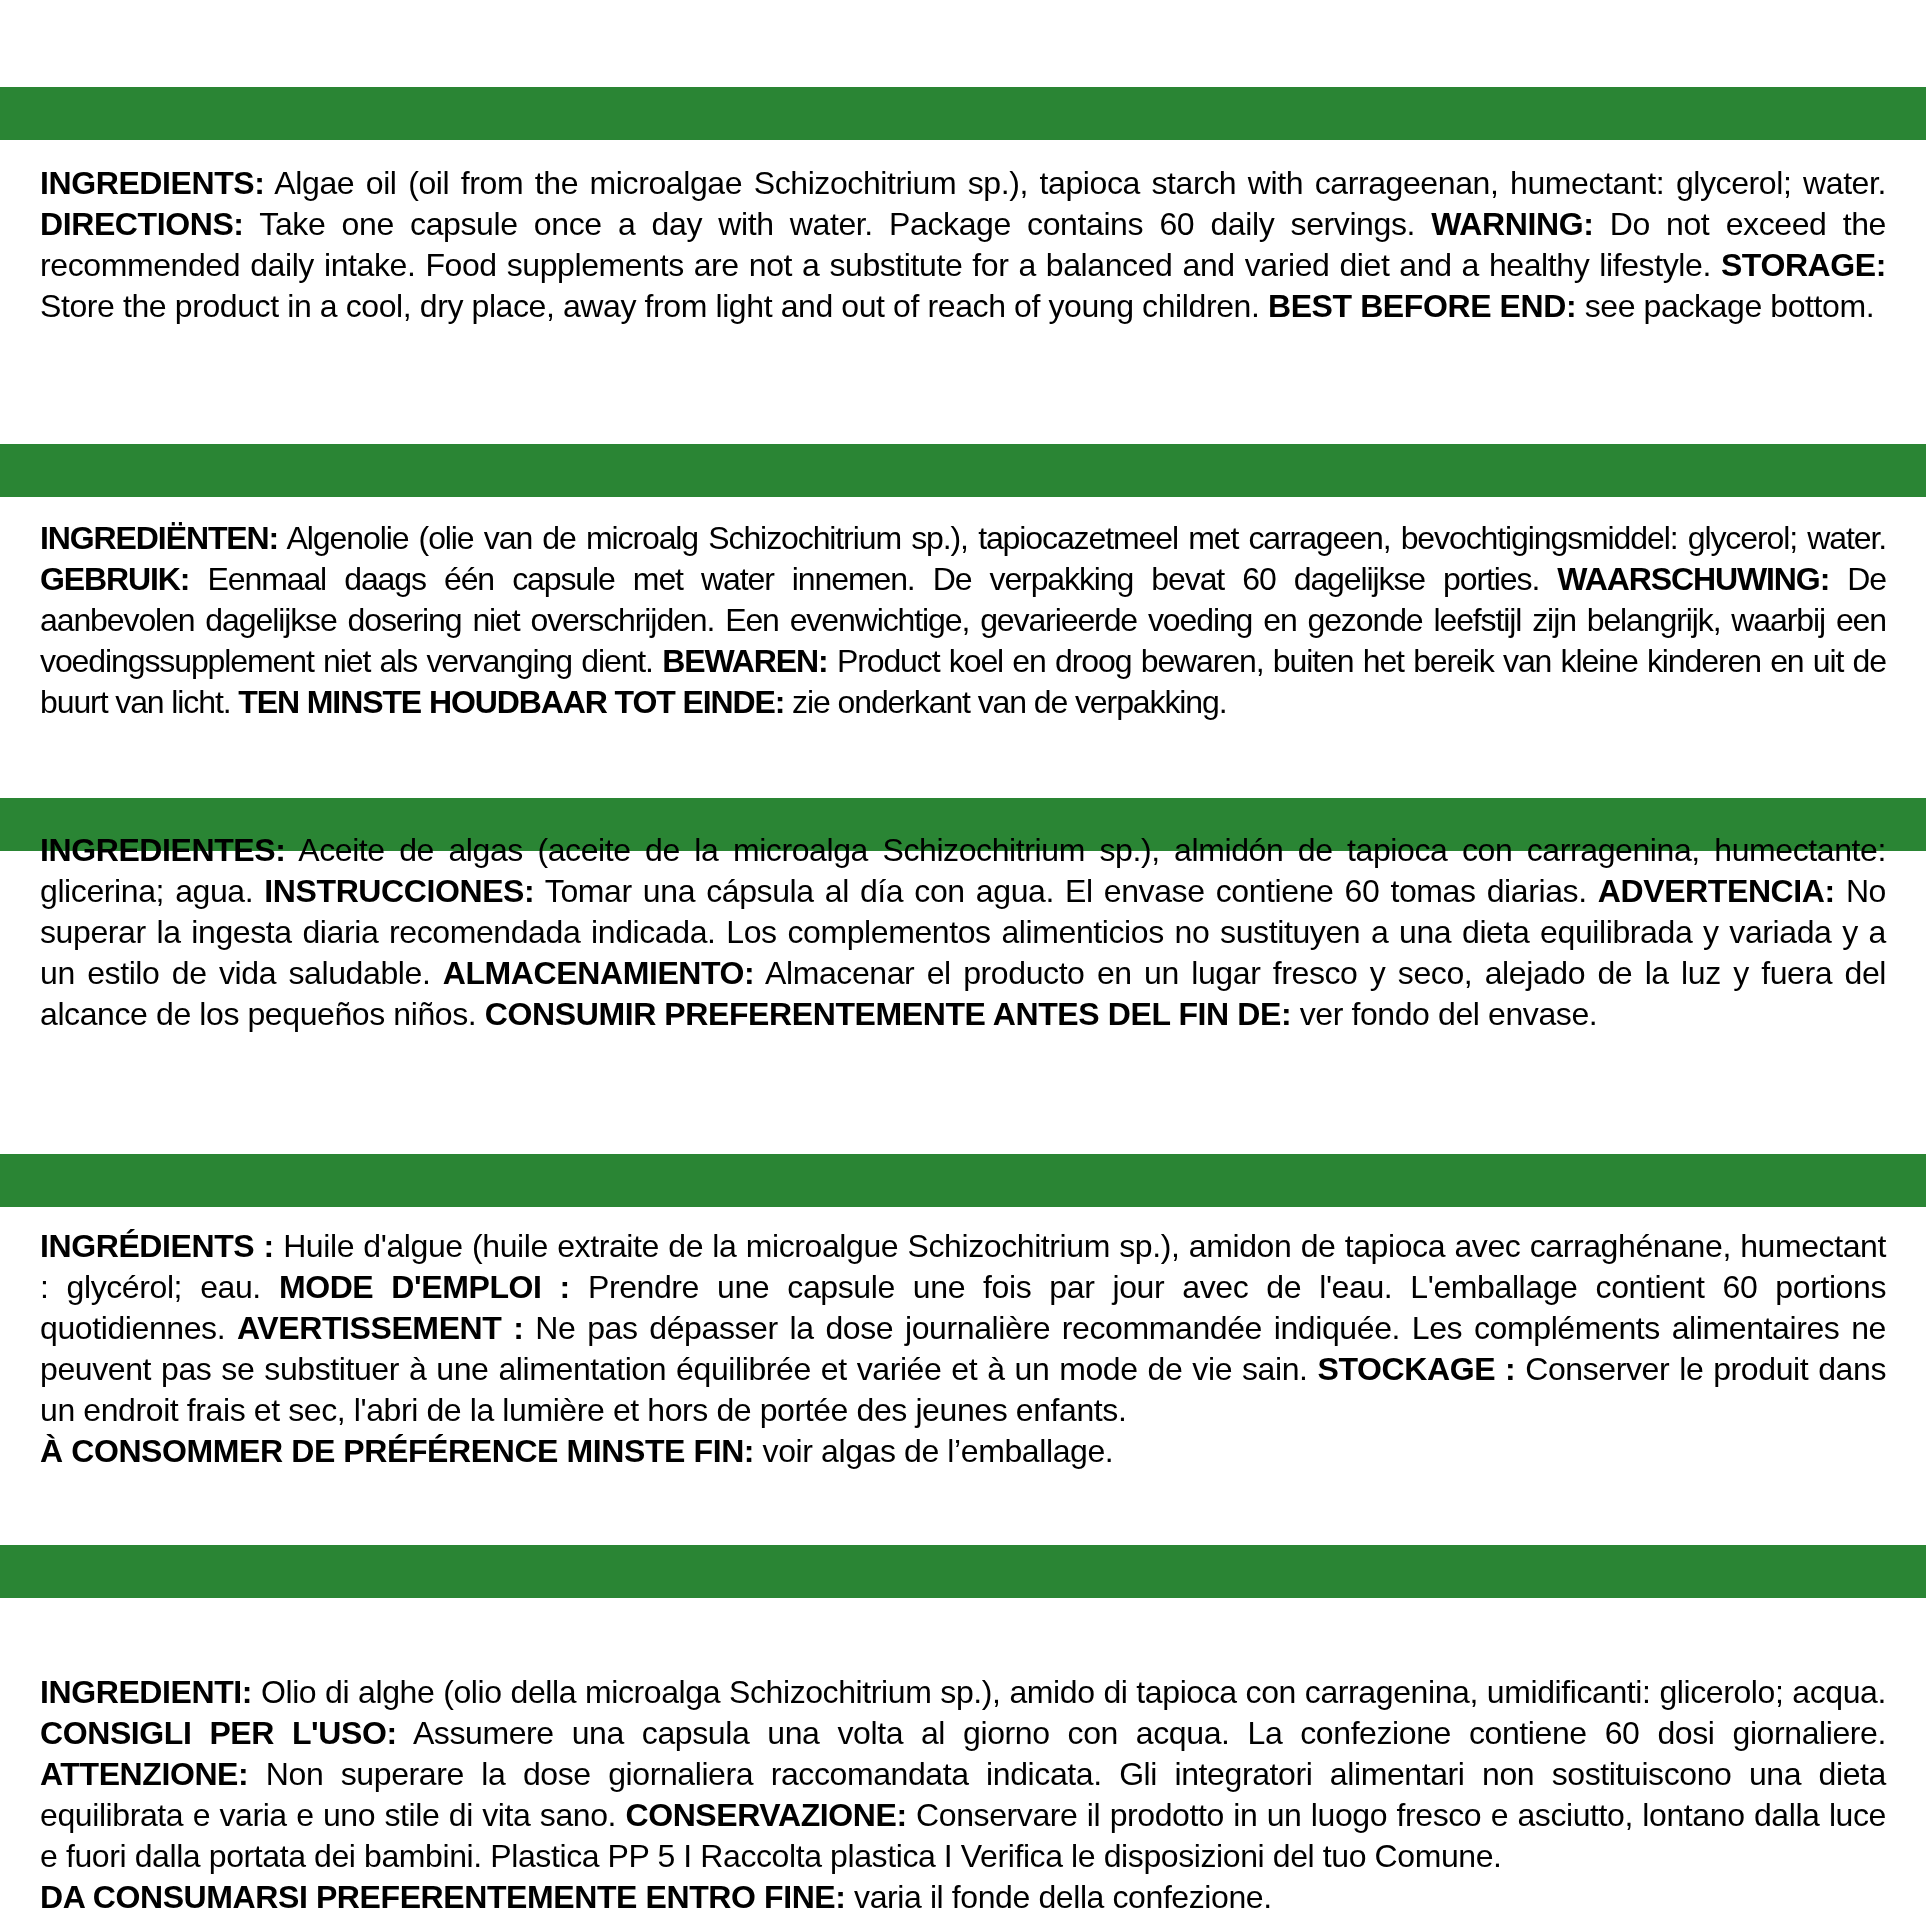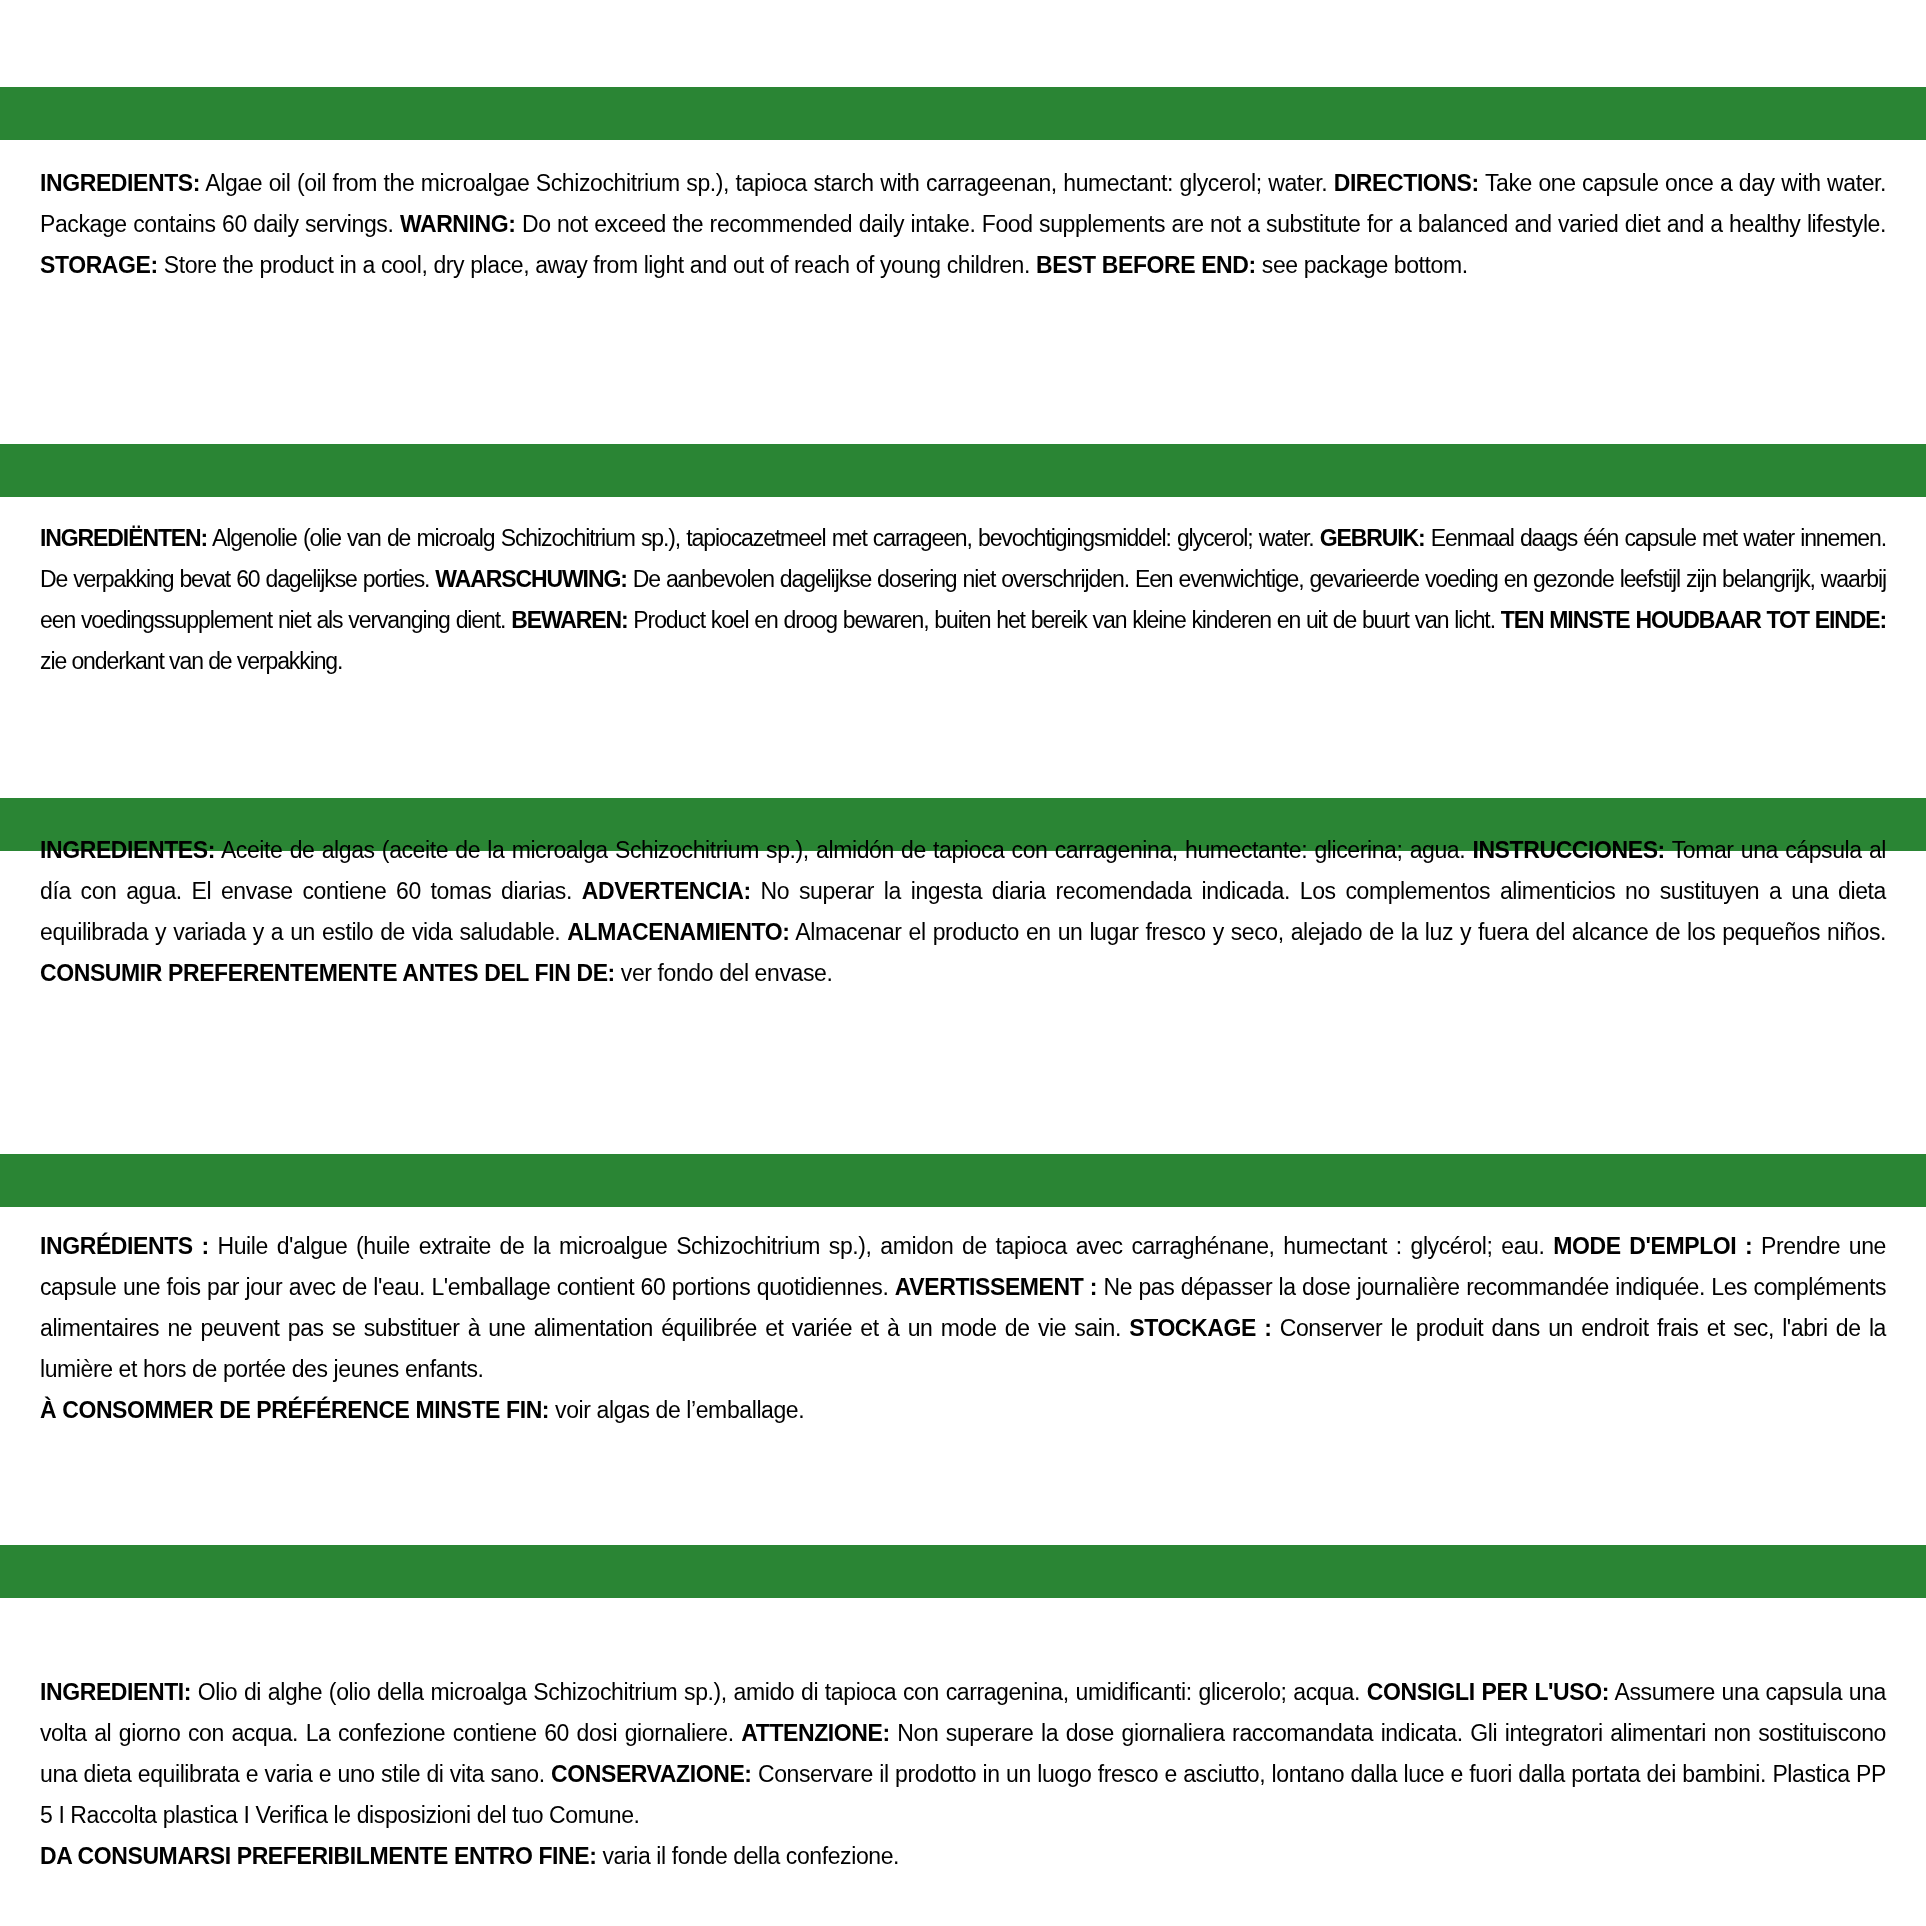--- a/index.html
+++ b/index.html
@@ -24,21 +24,21 @@
   .bar1 { top: 87px; }
   .bar2 { top: 444px; }
   .bar3 { top: 798px; }
   .bar4 { top: 1154px; }
   .bar5 { top: 1545px; }
 
   .label-text {
     position: absolute;
     left: 40px;
     width: 1846px;
-    font-size: 23px;
+    font-size: 32px;
     line-height: 41px;
     letter-spacing: -0.4px;
     text-align: justify;
   }
   .label-text p.para {
     margin: 0;
     padding: 0;
   }
   .label-text .b {
     font-weight: 700;
@@ -69,15 +69,15 @@
 
 <div class="bar bar4" style="background: rgb(42, 133, 52);"></div>
 <div class="label-text sec-fr">
     <p class="para"><span class="b">INGRÉDIENTS :</span><span> Huile d'algue (huile extraite de la microalgue Schizochitrium sp.), amidon de tapioca avec carraghénane, humectant : glycérol; eau. </span><span class="b">MODE D'EMPLOI :</span><span> Prendre une capsule une fois par jour avec de l'eau. L'emballage contient 60 portions quotidiennes. </span><span class="b">AVERTISSEMENT :</span><span> Ne pas dépasser la dose journalière recommandée indiquée. Les compléments alimentaires ne peuvent pas se substituer à une alimentation équilibrée et variée et à un mode de vie sain. </span><span class="b">STOCKAGE :</span><span> Conserver le produit dans un endroit frais et sec, l'abri de la lumière et hors de portée des jeunes enfants.</span></p>
     <p class="para"><span class="b">À CONSOMMER DE PRÉFÉRENCE MINSTE FIN:</span><span> voir algas de l’emballage.</span></p>
   </div>
 
 <div class="bar bar5" style="background: rgb(42, 133, 52);"></div>
 <div class="label-text sec-it">
     <p class="para"><span class="b">INGREDIENTI:</span><span> Olio di alghe (olio della microalga Schizochitrium sp.), amido di tapioca con carragenina, umidificanti: glicerolo; acqua. </span><span class="b">CONSIGLI PER L'USO:</span><span> Assumere una capsula una volta al giorno con acqua. La confezione contiene 60 dosi giornaliere. </span><span class="b">ATTENZIONE:</span><span> Non superare la dose giornaliera raccomandata indicata. Gli integratori alimentari non sostituiscono una dieta equilibrata e varia e uno stile di vita sano. </span><span class="b">CONSERVAZIONE:</span><span> Conservare il prodotto in un luogo fresco e asciutto, lontano dalla luce e fuori dalla portata dei bambini. Plastica PP 5 I Raccolta plastica I Verifica le disposizioni del tuo Comune.</span></p>
-    <p class="para"><span class="b">DA CONSUMARSI PREFERIBILMENTE ENTRO FINE:</span><span> varia il fonde della confezione.</span></p>
+    <p class="para"><span class="b">DA CONSUMARSI PREFERENTEMENTE ENTRO FINE:</span><span> varia il fonde della confezione.</span></p>
   </div>
 
 
 </body></html>

